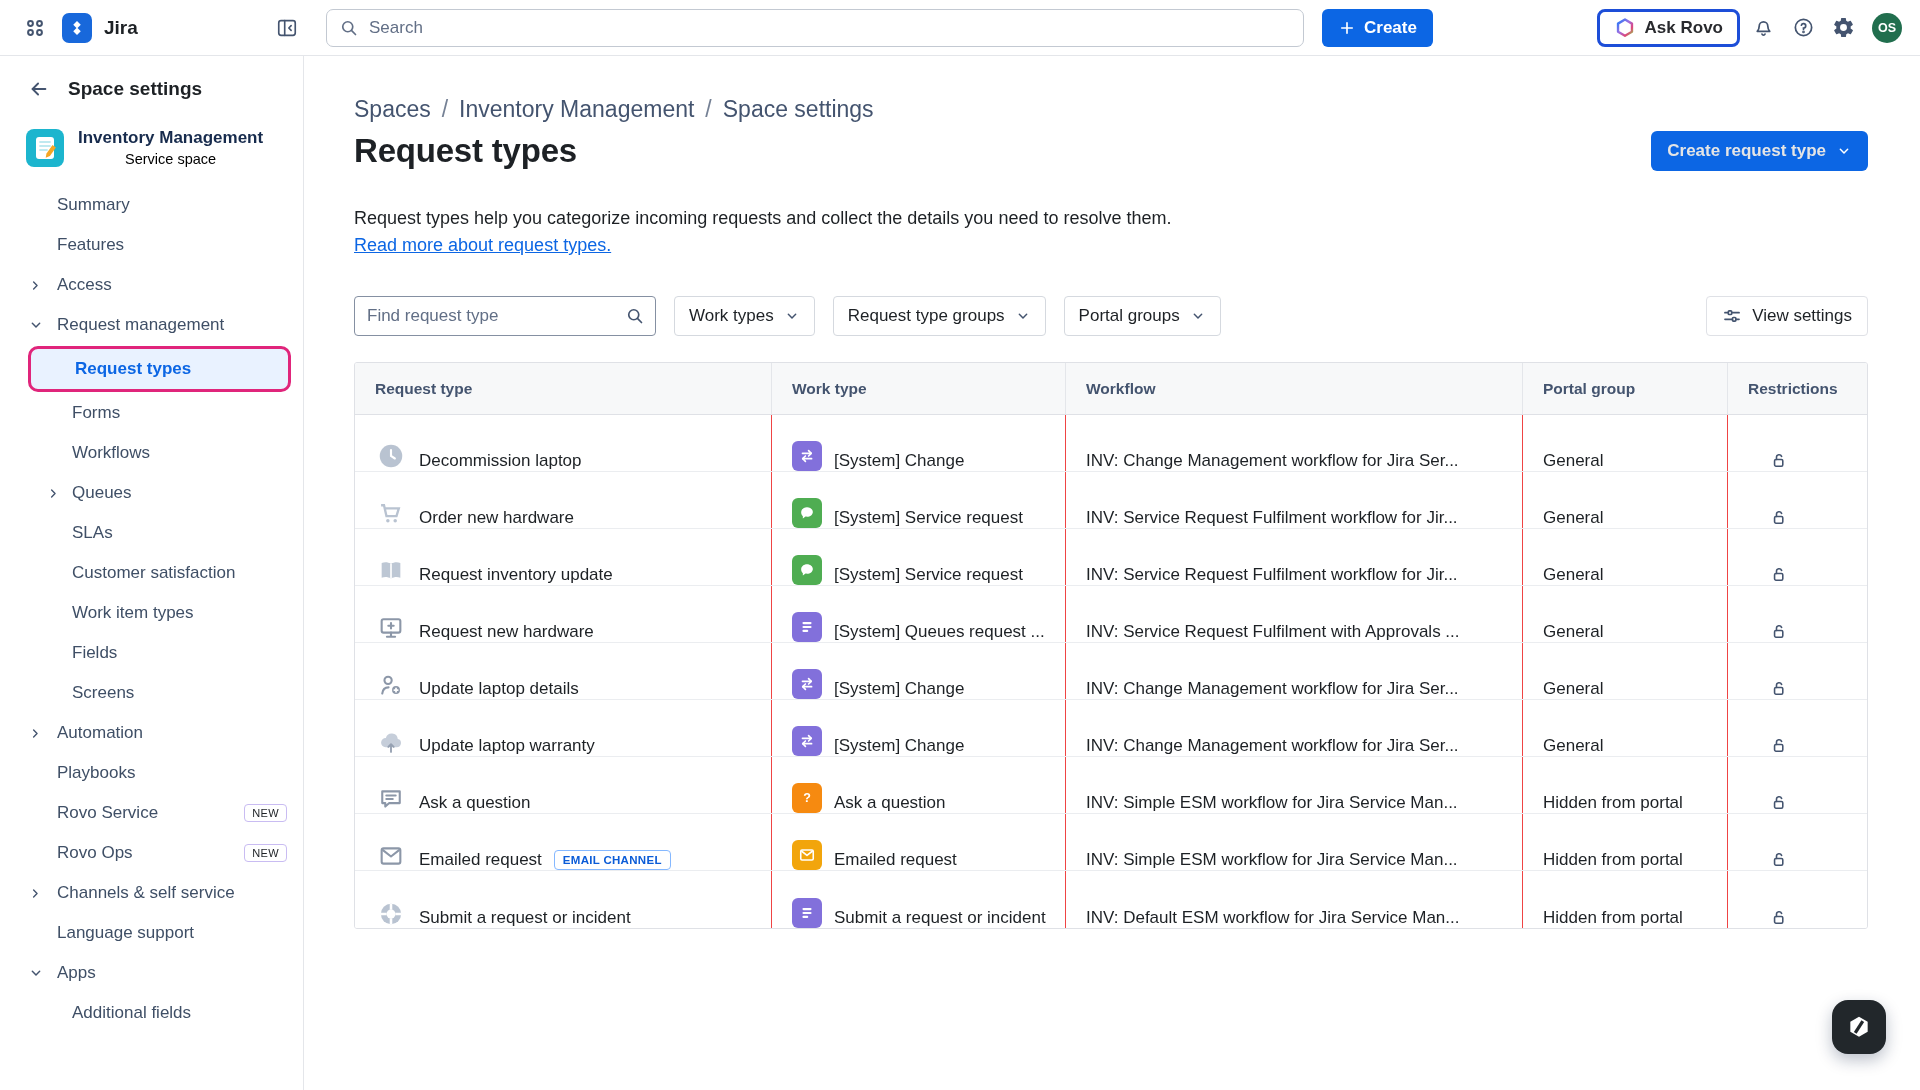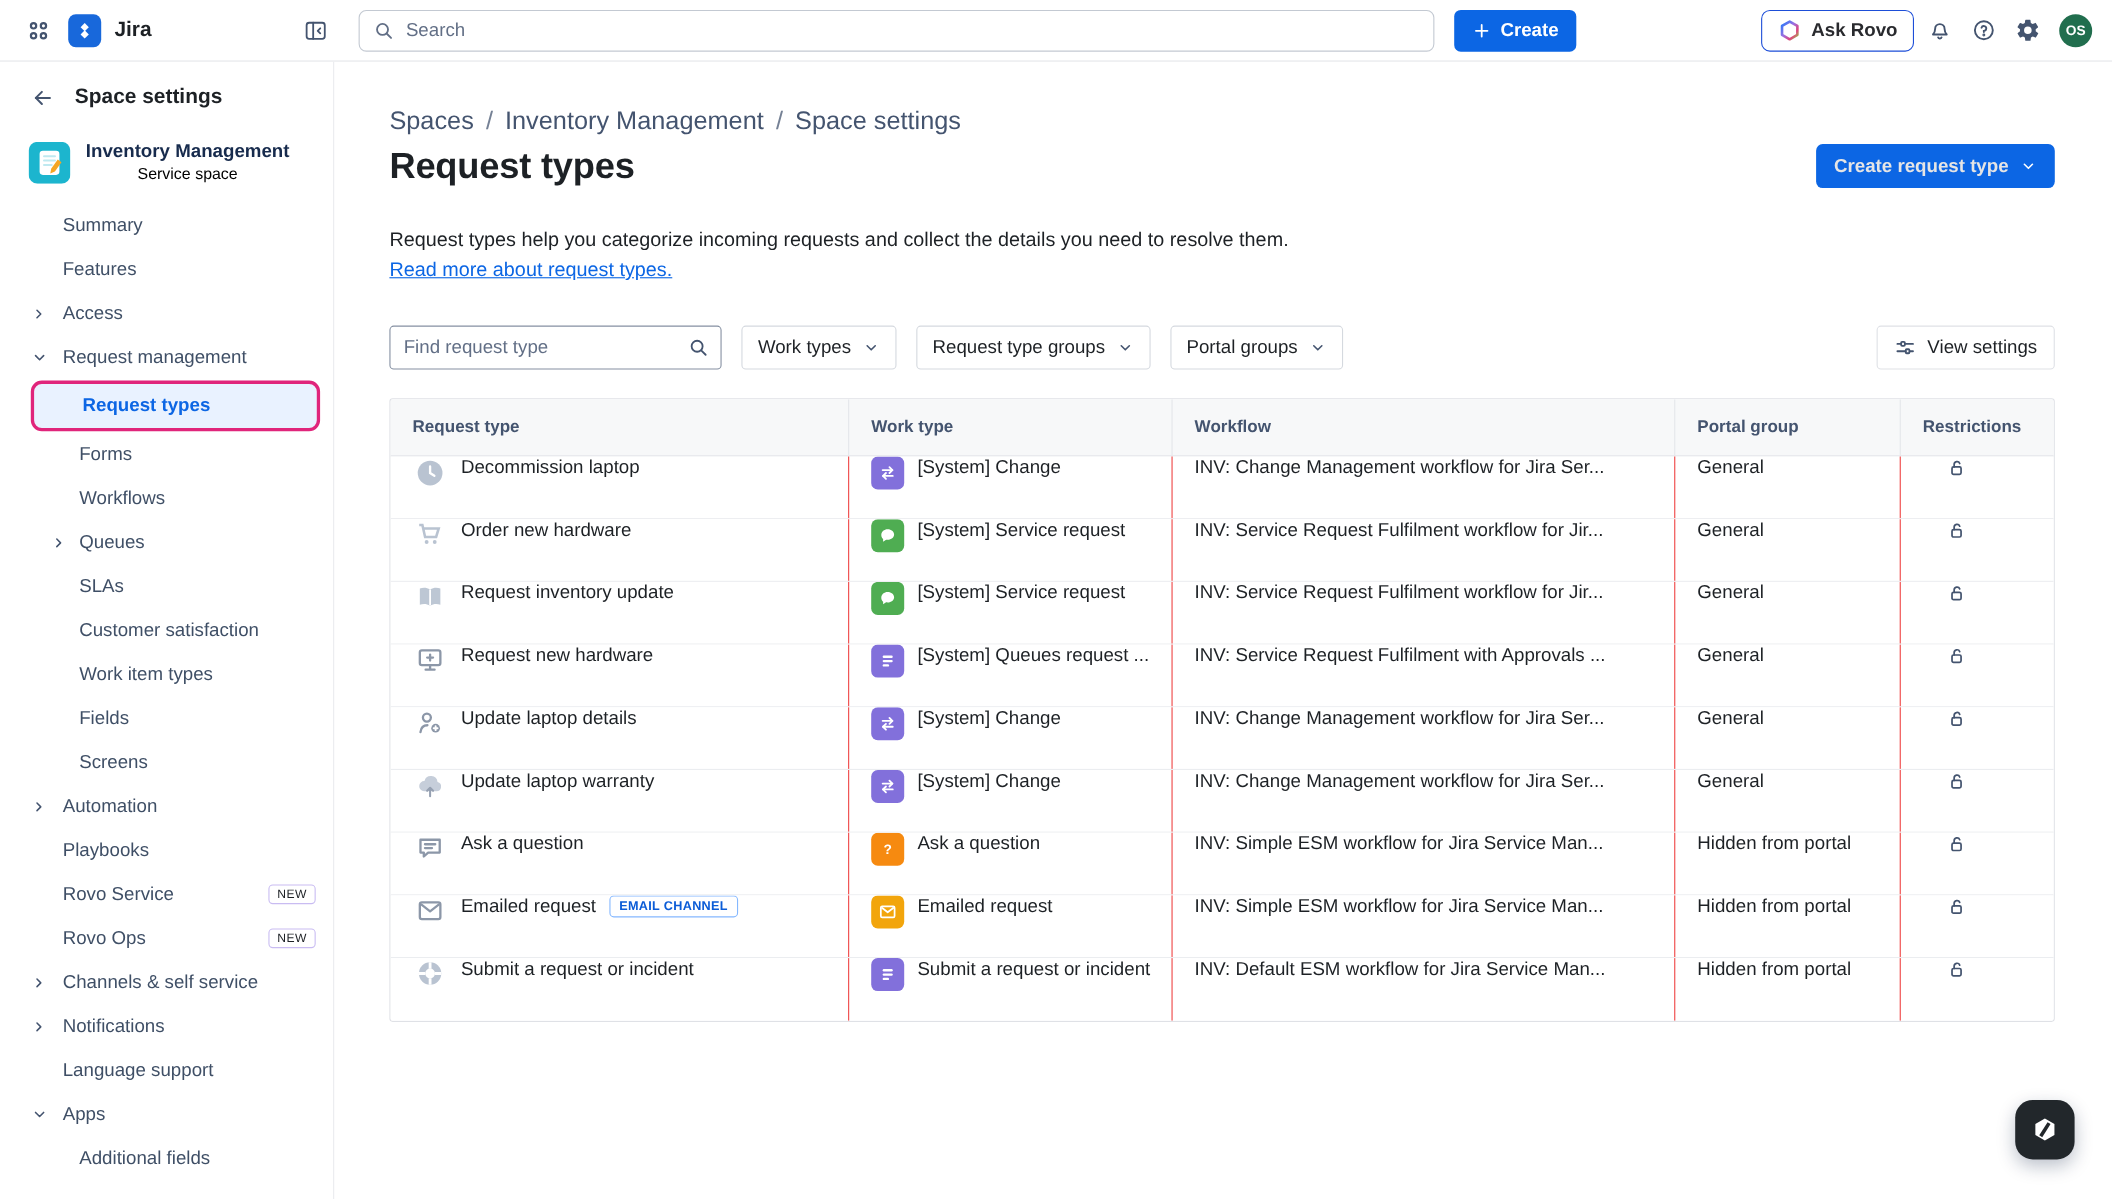--- a/index.html
+++ b/index.html
@@ -20,21 +20,21 @@
   .collapse-btn { margin-left:auto; }
   .search-wrap { margin-left:22px; width:978px; position:relative; }
   .search-wrap input { width:100%; height:38px; border:1.5px solid #C3C9D2; border-radius:7px;
     padding:0 14px 0 42px; font-size:17px; color:#172B4D; background:#fff; }
   .search-wrap input::placeholder { color:#626F86; }
   .search-wrap .lead-icon { position:absolute; left:13px; top:9px; }
   .create-btn { margin-left:18px; height:38px; padding:0 16px; border-radius:6px;
     background:var(--accent,#0C66E4); color:#fff; font-size:17px; font-weight:600;
     display:flex; align-items:center; gap:8px; }
   .topbar-right { margin-left:auto; display:flex; align-items:center; gap:6px; }
-  .ask-rovo { height:38px; border:1px solid #1d4ed8; border-radius:8px; padding:0 14px;
+  .ask-rovo { height:38px; border:3px solid #1d4ed8; border-radius:8px; padding:0 14px;
     display:flex; align-items:center; gap:9px; font-size:17px; font-weight:600; color:#292A2E; background:#fff; }
   .avatar { width:30px; height:30px; border-radius:50%; background:var(--avatar-bg,#216E4E);
     color:#fff; font-size:12.5px; font-weight:700; display:flex; align-items:center; justify-content:center; margin-left:6px; }
 
   
   .sidebar { position:absolute; left:0; top:56px; bottom:0; width:304px; background:#fff;
     border-right:1px solid #E4E6EA; padding-top:20px; overflow:hidden; }
   .sb-back { display:flex; align-items:center; gap:16px; padding:0 26px; }
   .sb-back-label { font-size:19px; font-weight:700; color:#1D2125; }
   .sb-space { display:flex; align-items:center; gap:14px; padding:0 26px; margin-top:26px; }
@@ -83,21 +83,21 @@
     display:flex; align-items:center; gap:10px; }
 
   
   .table { margin-top:26px; width:1514px; border:1px solid #DFE1E6; border-radius:3px; overflow:hidden; }
   .thead, .trow { display:grid; grid-template-columns:416px 294px 457px 205px 140px; }
   .thead { background:var(--thead-bg,#F7F8F9); height:52px; border-bottom:1px solid #DFE1E6; }
   .th { display:flex; align-items:center; padding-left:20px; font-size:15.5px; font-weight:600; color:#44546F; }
   .th + .th { border-left:1px solid #E4E6EA; }
   .trow { height:57px; border-bottom:1px solid #EBEDF0; background:#fff; }
   .trow:last-child { border-bottom:none; }
-  .td { display:flex; align-items:flex-start; padding-left:20px; font-size:17px; color:#1D2125;
+  .td { display:flex; align-items:flex-end; padding-left:20px; font-size:17px; color:#1D2125;
     white-space:nowrap; overflow:hidden; }
   .td + .td { border-left:1px solid #ef4444; }
   .rt-icon { width:32px; display:flex; justify-content:center; margin-right:12px; flex:none; }
   .wt-tile { width:30px; height:30px; border-radius:6px; display:flex; align-items:center;
     justify-content:center; margin-right:12px; flex:none; }
   .email-badge { margin-left:12px; border:1.5px solid #85B8FF; color:#0B5CD7; background:#fff;
     font-size:11.5px; font-weight:700; letter-spacing:.3px; padding:3px 8px; border-radius:4px; }
   .td-restr { padding-left:40px; }
 
   .fab { position:absolute; right:34px; bottom:36px; width:54px; height:54px; border-radius:16px;
@@ -302,28 +302,20 @@
       </div>
       <div class="sb-item">
         <span class="chev">
           <svg width="15" height="15" viewBox="0 0 24 24" fill="none" stroke="currentColor" stroke-width="2.2" stroke-linecap="round" stroke-linejoin="round">
             <path d="m9 6.5 5.5 5.5L9 17.5"></path>
           </svg>
         </span>
         <span>Channels &amp; self service</span>
       </div>
       <div class="sb-item">
-        <span class="chev">
-          <svg width="15" height="15" viewBox="0 0 24 24" fill="none" stroke="currentColor" stroke-width="2.2" stroke-linecap="round" stroke-linejoin="round">
-            <path d="m9 6.5 5.5 5.5L9 17.5"></path>
-          </svg>
-        </span>
-        <span>Notifications</span>
-      </div>
-      <div class="sb-item">
         <span>Language support</span>
       </div>
       <div class="sb-item">
         <span class="chev">
           <svg width="16" height="16" viewBox="0 0 24 24" fill="none" stroke="currentColor" stroke-width="2.2" stroke-linecap="round" stroke-linejoin="round">
             <path d="m6.5 9.5 5.5 5.5 5.5-5.5"></path>
           </svg>
         </span>
         <span>Apps</span>
       </div>

